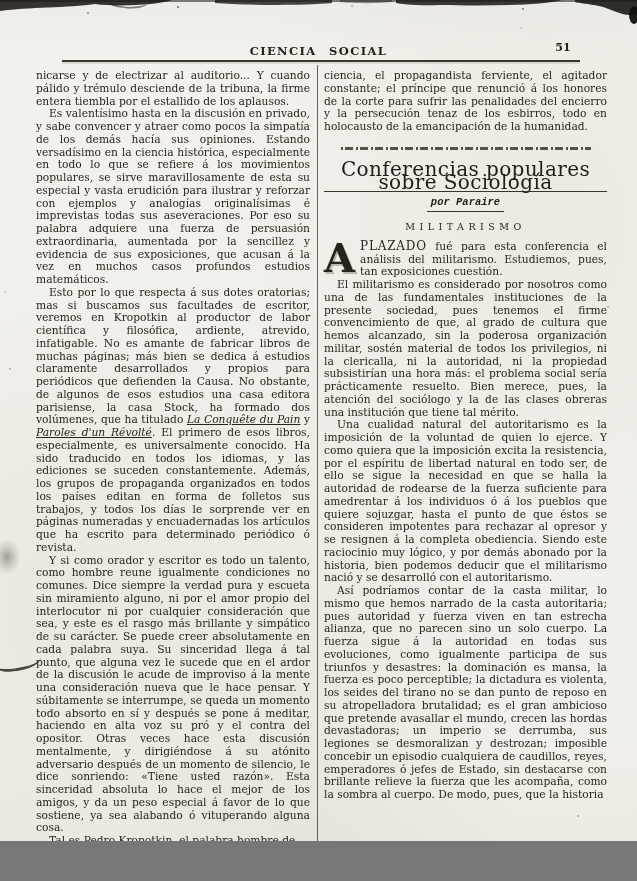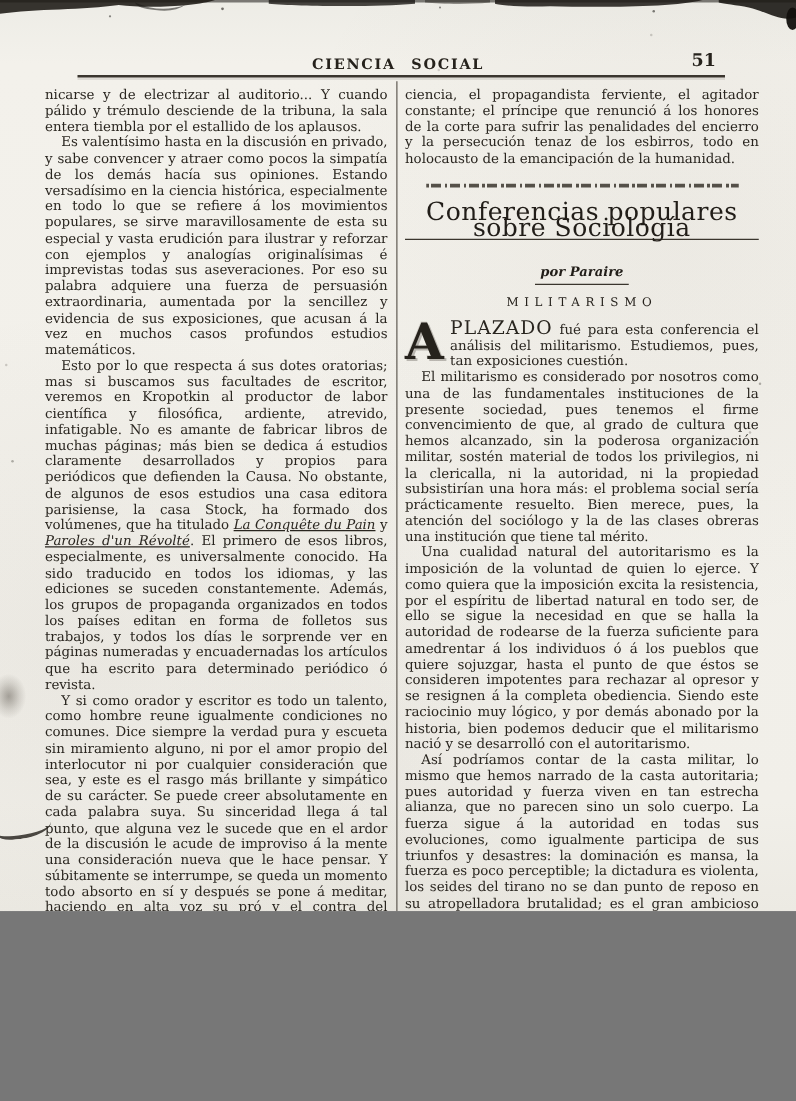--- a/index.html
+++ b/index.html
@@ -1,37 +1,37 @@
 <!DOCTYPE html>
 <html><head>
 <meta charset="utf-8">
 <style>
   html,body { margin:0; padding:0; background:#777; }
   .page {
-    position:relative; width:637px; height:729px; overflow:hidden;
+    position:relative; width:637px; height:841px; overflow:hidden;
     background:linear-gradient(#edece6, #f3f1eb 7%, #f1efe9 88%, #eceae3);
     font-family:"DejaVu Serif", serif;
     color:#2a2620;
   }
   .page::before{
     content:""; position:absolute; inset:0; pointer-events:none;
     background:
       radial-gradient(ellipse at 12% 72%, rgba(110,100,85,0.06), transparent 38%),
       radial-gradient(ellipse at 85% 25%, rgba(110,100,85,0.05), transparent 42%),
       radial-gradient(ellipse at 50% 95%, rgba(110,100,85,0.05), transparent 45%);
   }
   
   .masthead{
     position:absolute; top:44px; left:0; width:100%;
     text-align:center; font-size:11.5px; font-weight:bold;
     letter-spacing:1.4px; word-spacing:7px; color:#26221c;
   }
   .pageno{
     position:absolute; top:41px; left:546px; width:34px;
-    font-size:14px; font-weight:bold; color:#26221c; text-align:center;
+    font-size:11px; font-weight:bold; color:#26221c; text-align:center;
   }
   .head-rule{
     position:absolute; top:60px; left:62px; width:518px; height:2px;
     background:#3a352e; box-shadow:0 2px 0 rgba(70,63,54,0.12);
   }
   .col-divider{
     position:absolute; left:317px; top:65px; width:1px; height:782px;
     background:#4c473f; opacity:.85;
   }
   
@@ -49,34 +49,34 @@
   .orn-rule{
     height:3px; width:250px; margin:13px auto 13px;
     background:repeating-linear-gradient(90deg,
       #3a352d 0 2px, transparent 2px 4px, #3a352d 4px 12px, transparent 12px 15px);
     opacity:.85;
   }
   .series-title{
     display:inline-block; font-size:20px; letter-spacing:.4px;
     color:#211d18; border-bottom:1.2px solid #3a352d; padding:0 7px 3px;
   }
-  .byline-wrap{ margin-top:20px; }
+  .byline-wrap{ margin-top:4px;font-family:Liberation Mono, monospace; }
   .byline{
     display:inline-block; font-style:italic; font-weight:bold; font-size:10.5px;
     border-bottom:1px solid #3a352d; padding:0 4px 2px; color:#211d18;
   }
   .chapter-number{ margin-top:7px; font-size:13px; letter-spacing:1.5px; color:#211d18; }
   .chapter-title{ margin-top:9px; margin-bottom:3px; font-size:9.5px; letter-spacing:4.5px; color:#26221c; }
   
   .dropcap{
     float:left; font-size:40px; line-height:34px; height:35px;
     padding:1px 5px 0 0; font-weight:bold; color:#26221c;
     text-shadow:1.5px 1.5px 0 rgba(45,40,33,0.28), -0.5px -0.5px 0 rgba(45,40,33,0.15);
   }
-  .lead-caps{ font-size:15px; letter-spacing:.8px;margin-top:36px; }
+  .lead-caps{ font-size:12px; letter-spacing:.8px;margin-top:36px; }
   
   .torn{ position:absolute; top:0; left:0; pointer-events:none; }
   .smudge{
     position:absolute; left:-7px; top:539px; width:28px; height:36px;
     border-radius:50%;
     background:radial-gradient(closest-side, rgba(75,69,60,0.45), rgba(75,69,60,0.14) 62%, transparent);
   }
   .stroke-mark{
     position:absolute; left:-5px; top:653px; width:46px; height:15px;
     border-bottom:3px solid rgba(28,24,19,0.78);
@@ -109,21 +109,21 @@
     <circle cx="523" cy="9" r="1" fill="#1c1915" opacity="0.55"></circle>
   </svg>
 
   <div class="masthead">CIENCIA SOCIAL</div>
   <div class="pageno">51</div>
   <div class="head-rule"></div>
 
   <div class="col-divider"></div>
 
   <div class="col col-left">
-    <p>nicarse y de electrizar al auditorio... Y cuando pálido y trémulo desciende de la tribuna, la sala entera tiembla por el estallido de los aplausos.</p>
+    <p>nicarse y de electrizar al auditorio... Y cuando pálido y trémulo desciende de la tribuna, la firme entera tiembla por el estallido de los aplausos.</p>
     <p class="indent">Es valentísimo hasta en la discusión en privado, y sabe convencer y atraer como pocos la simpatía de los demás hacía sus opiniones. Estando versadísimo en la ciencia histórica, especialmente en todo lo que se refiere á los movimientos populares, se sirve maravillosamente de esta su especial y vasta erudición para ilustrar y reforzar con ejemplos y analogías originalísimas é imprevistas todas sus aseveraciones. Por eso su palabra adquiere una fuerza de persuasión extraordinaria, aumentada por la sencillez y evidencia de sus exposiciones, que acusan á la vez en muchos casos profundos estudios matemáticos.</p>
     <p class="indent"><span>Esto por lo que respecta á sus dotes oratorias; mas si buscamos sus facultades de escritor, veremos en Kropotkin al productor de labor científica y filosófica, ardiente, atrevido, infatigable. No es amante de fabricar libros de muchas páginas; más bien se dedica á estudios claramente desarrollados y propios para periódicos que defienden la Causa. No obstante, de algunos de esos estudios una casa editora parisiense, la casa Stock, ha formado dos volúmenes, que ha titulado </span><span class="it">La Conquête du Pain</span><span> y </span><span class="it">Paroles d'un Révolté</span><span>. El primero de esos libros, especialmente, es universalmente conocido. Ha sido traducido en todos los idiomas, y las ediciones se suceden constantemente. Además, los grupos de propaganda organizados en todos los países editan en forma de folletos sus trabajos, y todos los días le sorprende ver en páginas numeradas y encuadernadas los artículos que ha escrito para determinado periódico ó revista.</span></p>
     <p class="indent">Y si como orador y escritor es todo un talento, como hombre reune igualmente condiciones no comunes. Dice siempre la verdad pura y escueta sin miramiento alguno, ni por el amor propio del interlocutor ni por cualquier consideración que sea, y este es el rasgo más brillante y simpático de su carácter. Se puede creer absolutamente en cada palabra suya. Su sinceridad llega á tal punto, que alguna vez le sucede que en el ardor de la discusión le acude de improviso á la mente una consideración nueva que le hace pensar. Y súbitamente se interrumpe, se queda un momento todo absorto en sí y después se pone á meditar, haciendo en alta voz su pró y el contra del opositor. Otras veces hace esta discusión mentalmente, y dirigiéndose á su atónito adversario después de un momento de silencio, le dice sonriendo: «Tiene usted razón». Esta sinceridad absoluta lo hace el mejor de los amigos, y da un peso especial á favor de lo que sostiene, ya sea alabando ó vituperando alguna cosa.</p>
     <p class="indent">Tal es Pedro Kropotkin, el palabra hombre de</p>
   </div>
 
   <div class="col col-right">
     <p>ciencia, el propagandista ferviente, el agitador constante; el príncipe que renunció á los honores de la corte para sufrir las penalidades del encierro y la persecución tenaz de los esbirros, todo en holocausto de la emancipación de la humanidad.</p>
 
     <div class="section">

